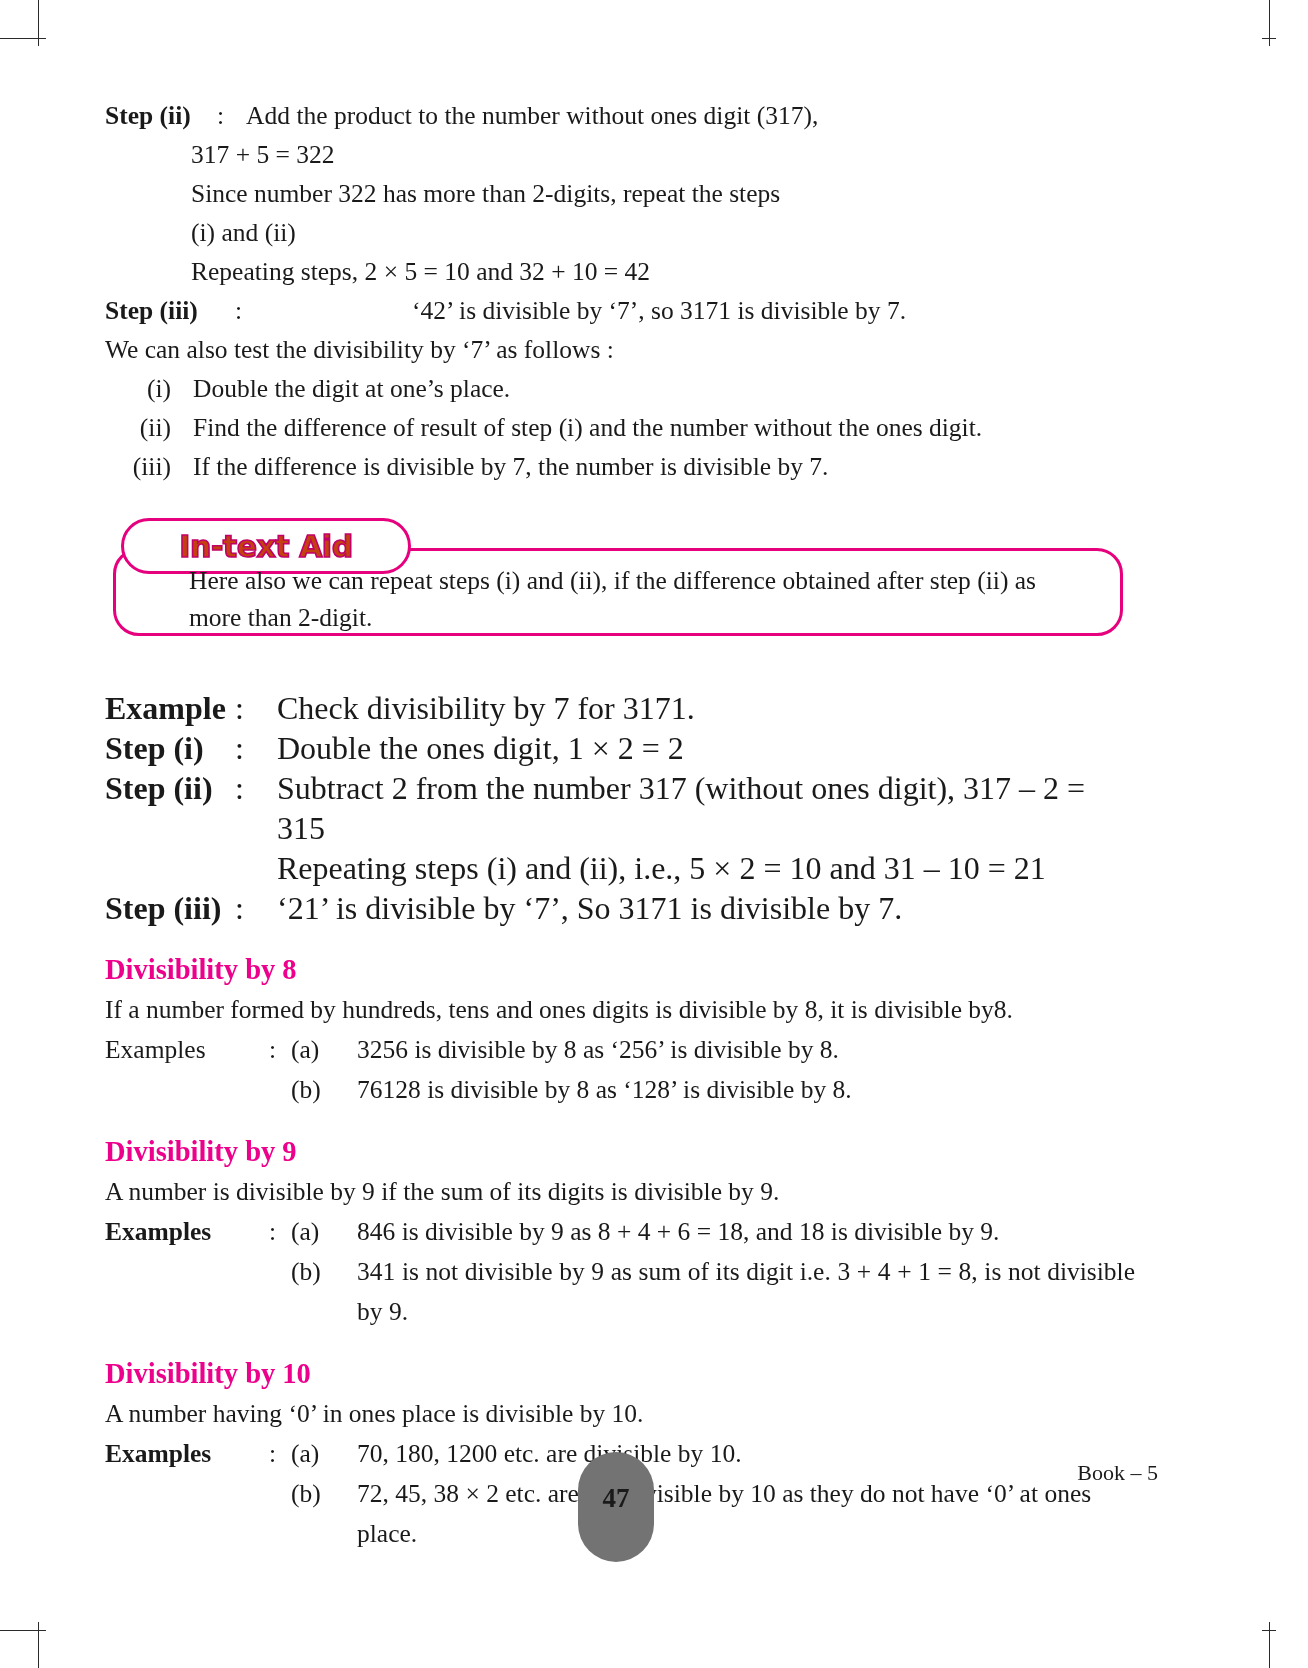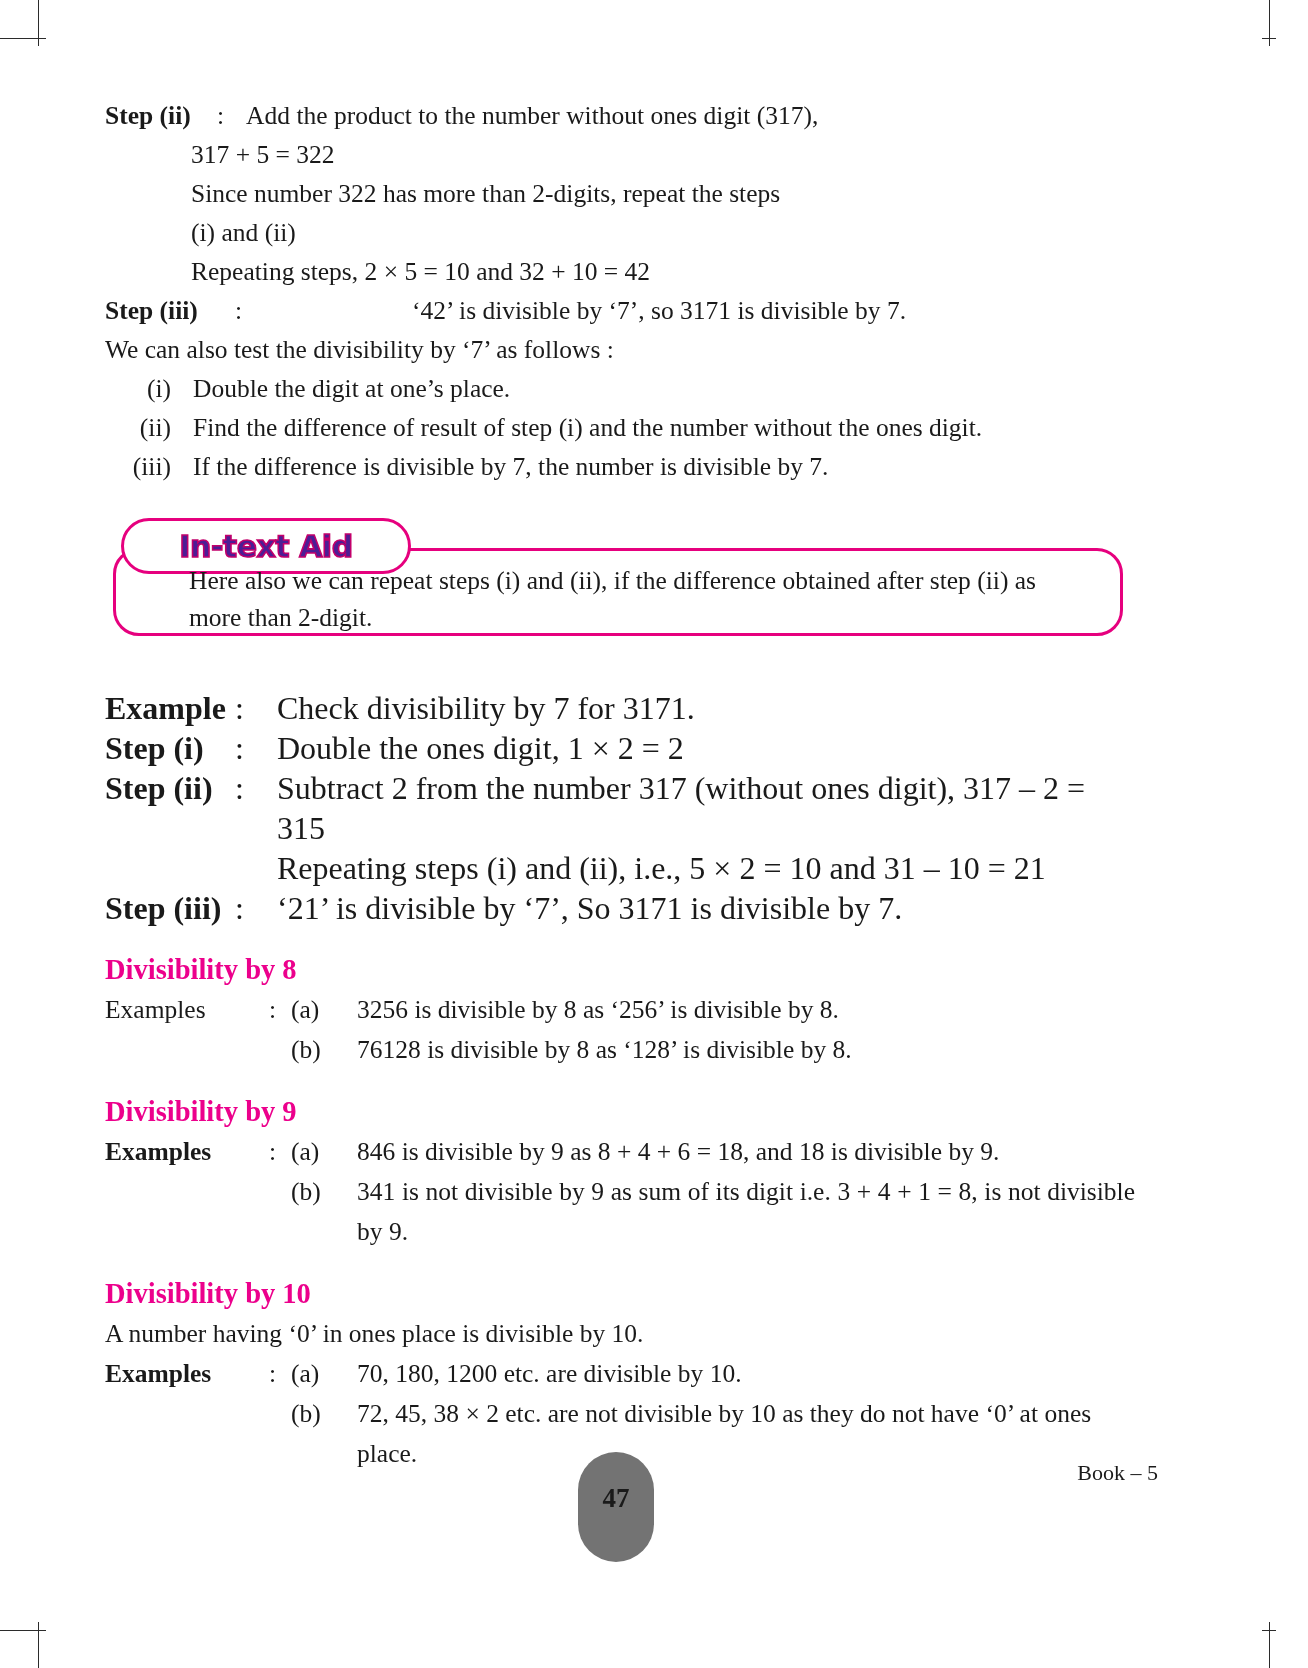--- a/index.html
+++ b/index.html
@@ -101,21 +101,21 @@
     box-sizing: border-box;
     display: flex;
     align-items: center;
     justify-content: center;
   }
   .aid-tab-label {
     font-family: "DejaVu Sans", sans-serif;
     font-weight: bold;
     font-size: 30px;
     letter-spacing: -0.5px;
-    color: #4c1d95;
+    color: #c2410c;
     -webkit-text-stroke: 1.6px #c2006b;
     text-shadow: 0 0 0 #c2006b;
   }
   .aid-text {
     position: absolute;
     left: 84px;
     top: 44px;
     width: 900px;
     font-size: 25.5px;
     line-height: 37px;
@@ -276,34 +276,36 @@
         <span class="ex-txt">Repeating steps (i) and (ii), i.e., 5 × 2 = 10 and 31 – 10 = 21</span>
       </div>
       <div class="ex-row">
         <span class="ex-lbl">Step (iii)</span>
         <span class="ex-colon">:</span>
         <span class="ex-txt">‘21’ is divisible by ‘7’, So 3171 is divisible by 7.</span>
       </div>
     </div>
 
     <h2 class="sec">Divisibility by 8</h2>
+    <div class="plain">If a number formed by hundreds, tens and ones digits is divisible by 8, it is divisible by8.</div>
     <div class="ex-list-row">
       <span class="ex-list-lbl reg">Examples</span>
       <span class="ex-list-colon">:</span>
       <span class="ex-list-mark">(a)</span>
       <span class="ex-list-txt">3256 is divisible by 8 as ‘256’ is divisible by 8.</span>
     </div>
     <div class="ex-list-row">
       <span class="ex-list-lbl reg"></span>
       <span class="ex-list-colon"></span>
       <span class="ex-list-mark">(b)</span>
       <span class="ex-list-txt">76128 is divisible by 8 as ‘128’ is divisible by 8.</span>
     </div>
 
     <h2 class="sec">Divisibility by 9</h2>
+    <div class="plain">A number is divisible by 9 if the sum of its digits is divisible by 9.</div>
     <div class="ex-list-row">
       <span class="ex-list-lbl">Examples</span>
       <span class="ex-list-colon">:</span>
       <span class="ex-list-mark">(a)</span>
       <span class="ex-list-txt">846 is divisible by 9 as 8 + 4 + 6 = 18, and 18 is divisible by 9.</span>
     </div>
     <div class="ex-list-row">
       <span class="ex-list-lbl"></span>
       <span class="ex-list-colon"></span>
       <span class="ex-list-mark">(b)</span>

